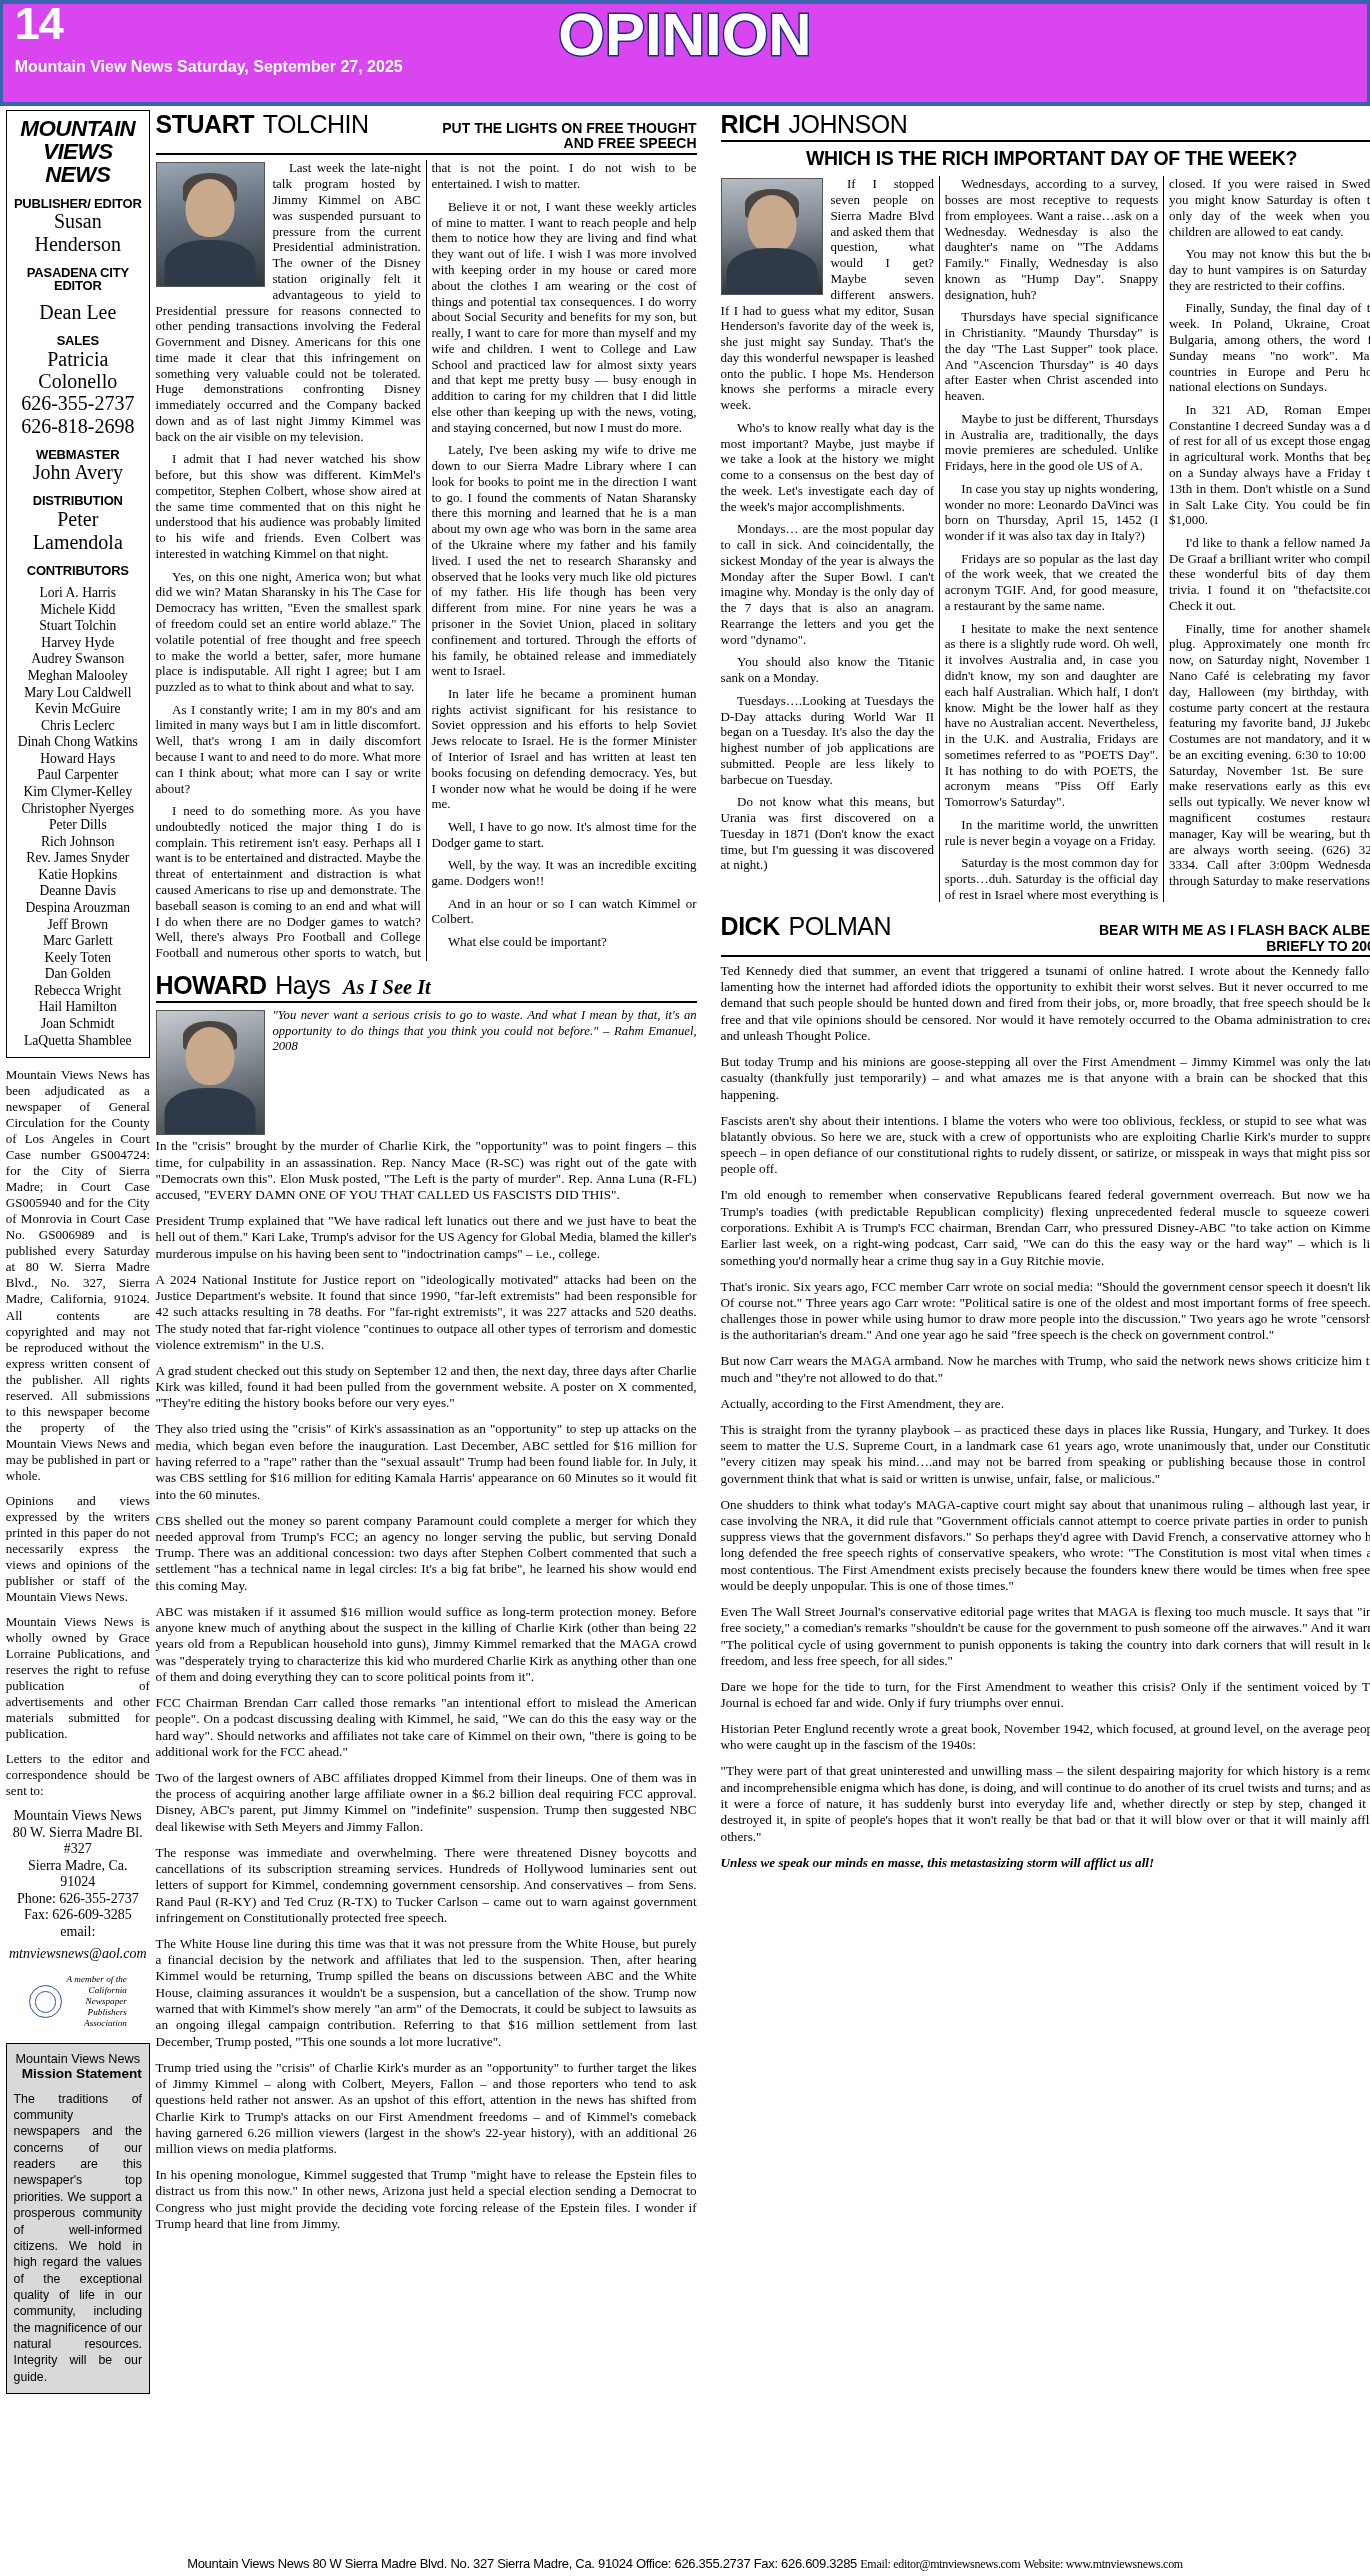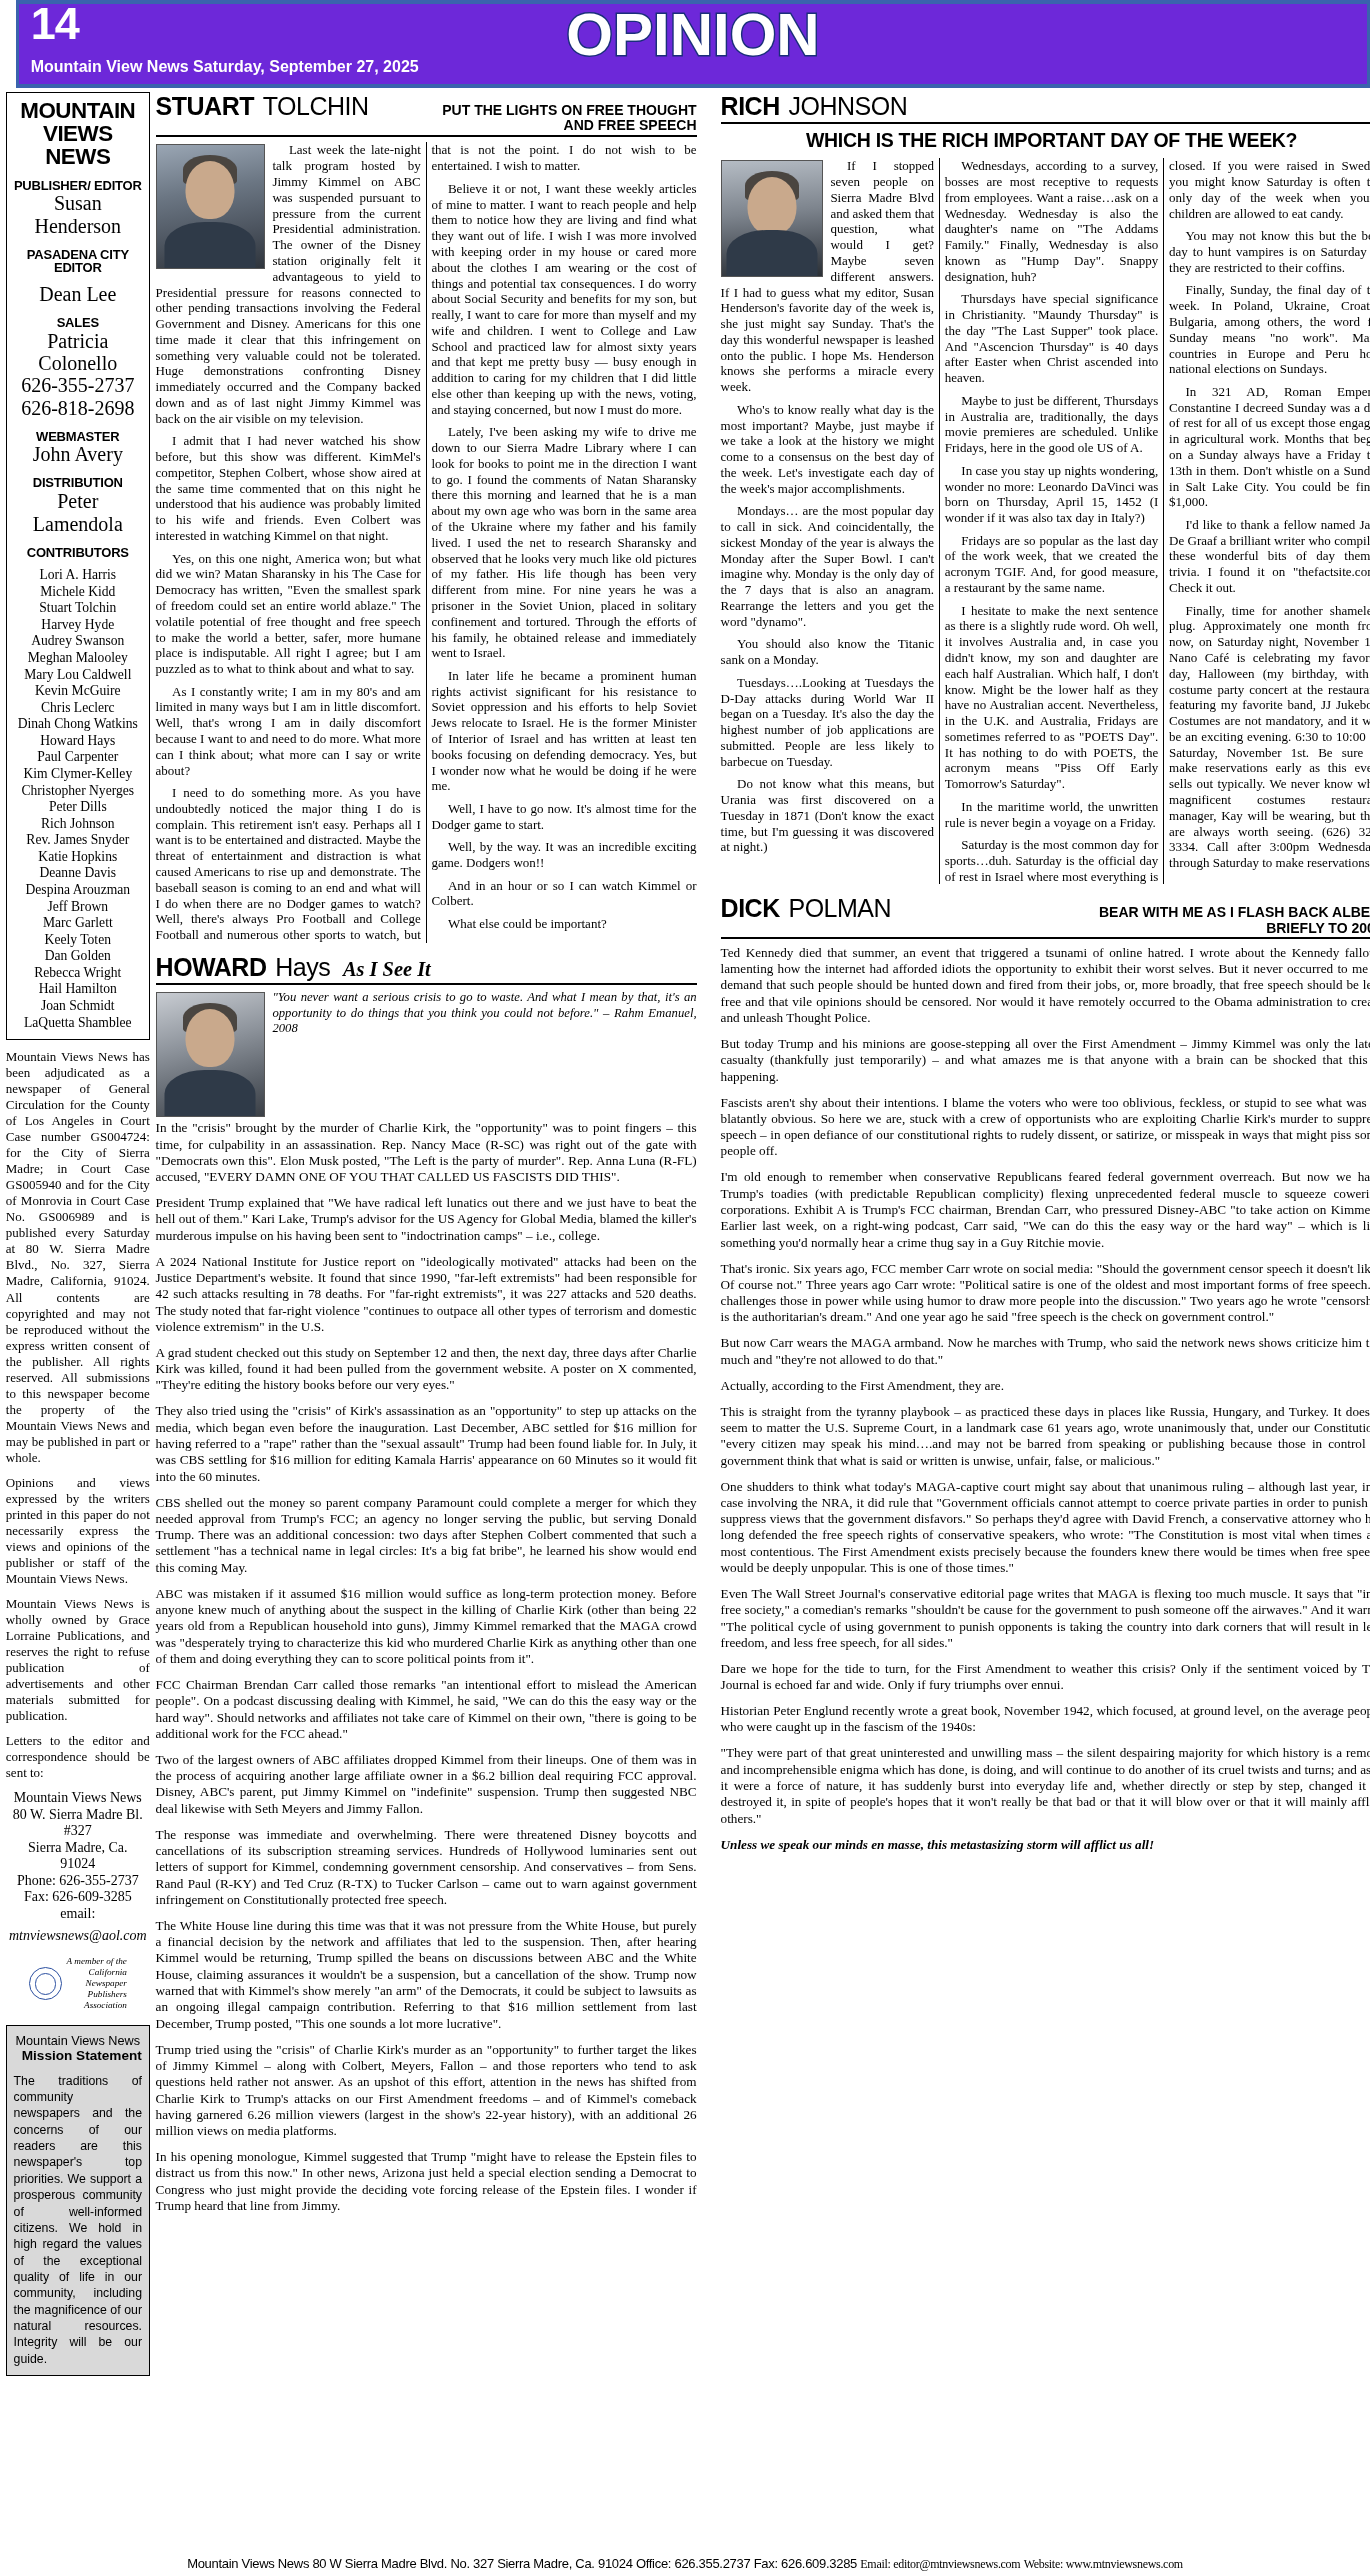--- a/index.html
+++ b/index.html
@@ -9,27 +9,26 @@
     background: #ffffff;
     font-family: "Liberation Serif", serif;
     color: #000;
     position: relative;
     overflow: hidden;
   }
 
   
   .masthead {
     position: relative;
-    height: 88px;
-    background: #6d28d9;
+    height: 106px;
+    background: #d946ef;
     border-top: 4.9px solid #3a63ad;
     border-bottom: 4.9px solid #3a63ad;
     border-left: 3.9px solid #3a63ad;
     border-right: 3.9px solid #3a63ad;
-    margin-left: 16px;
   }
   .page-num {
     position: absolute;
     left: 11.7px; top: -5.8px;
     color: #fff;
     font-family: "Liberation Sans", sans-serif;
     font-weight: bold;
     font-size: 45px;
     letter-spacing: -1px;
   }
@@ -70,20 +69,21 @@
     padding: 5.8px 4.9px 7.8px 4.9px;
     text-align: center;
     background: #fff;
   }
   .mv-title {
     font-family: "Liberation Sans", sans-serif;
     font-weight: bold;
     font-size: 22.4px;
     line-height: 1.03;
     letter-spacing: -0.5px;
+    font-style: italic;
   }
   .mv-role {
     font-family: "Liberation Sans", sans-serif;
     font-weight: bold;
     font-size: 13px;
     margin-top: 10.7px;
     line-height: 1.05;
     letter-spacing: -0.2px;
   }
   .mv-name {

